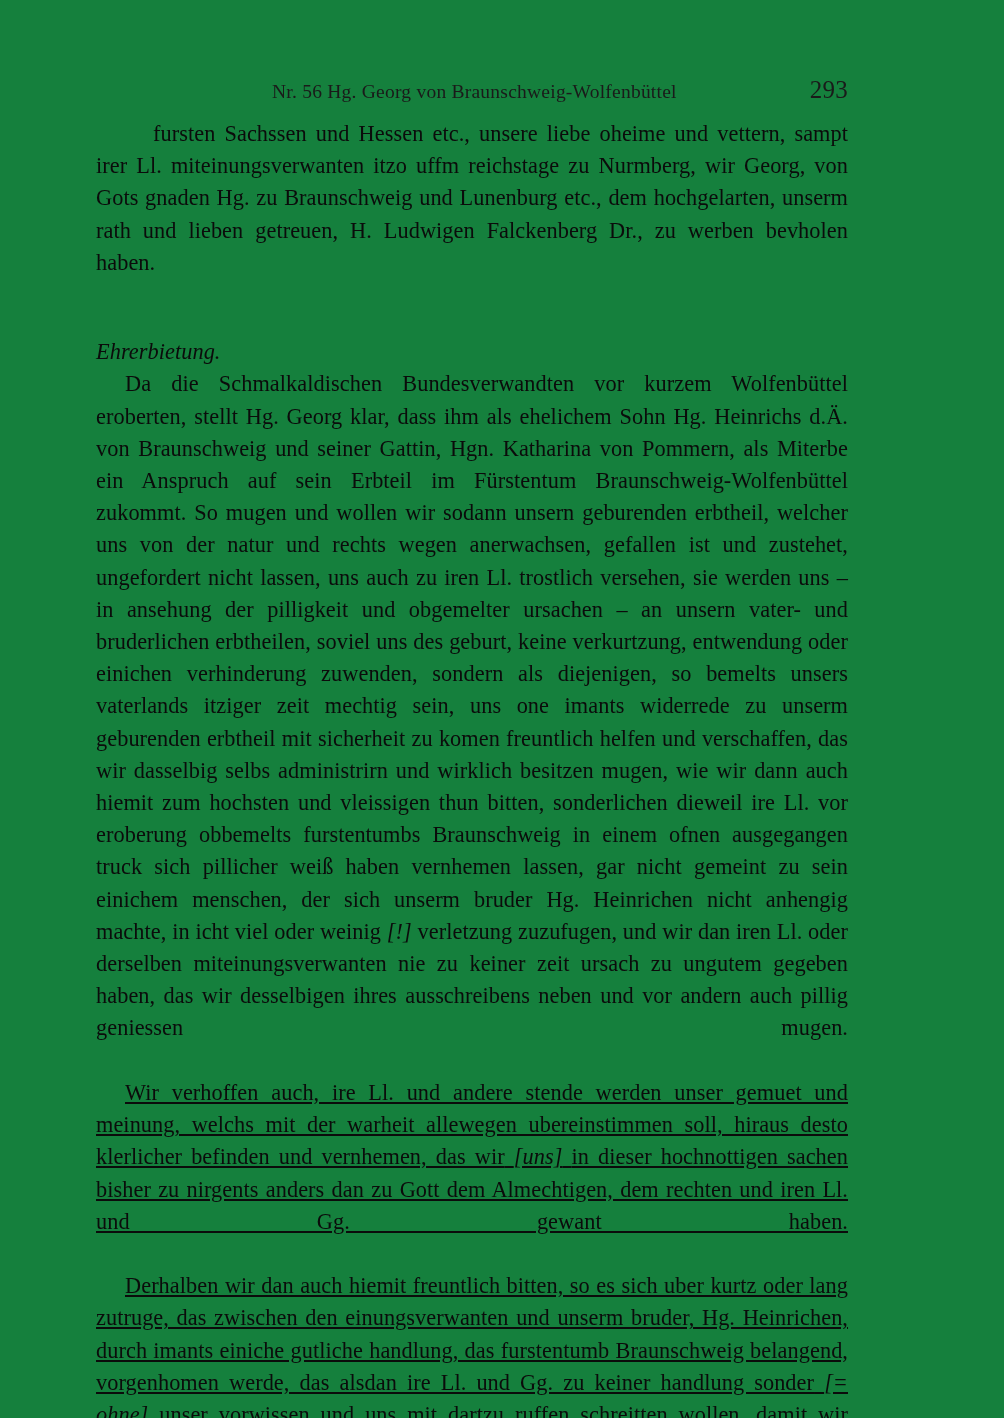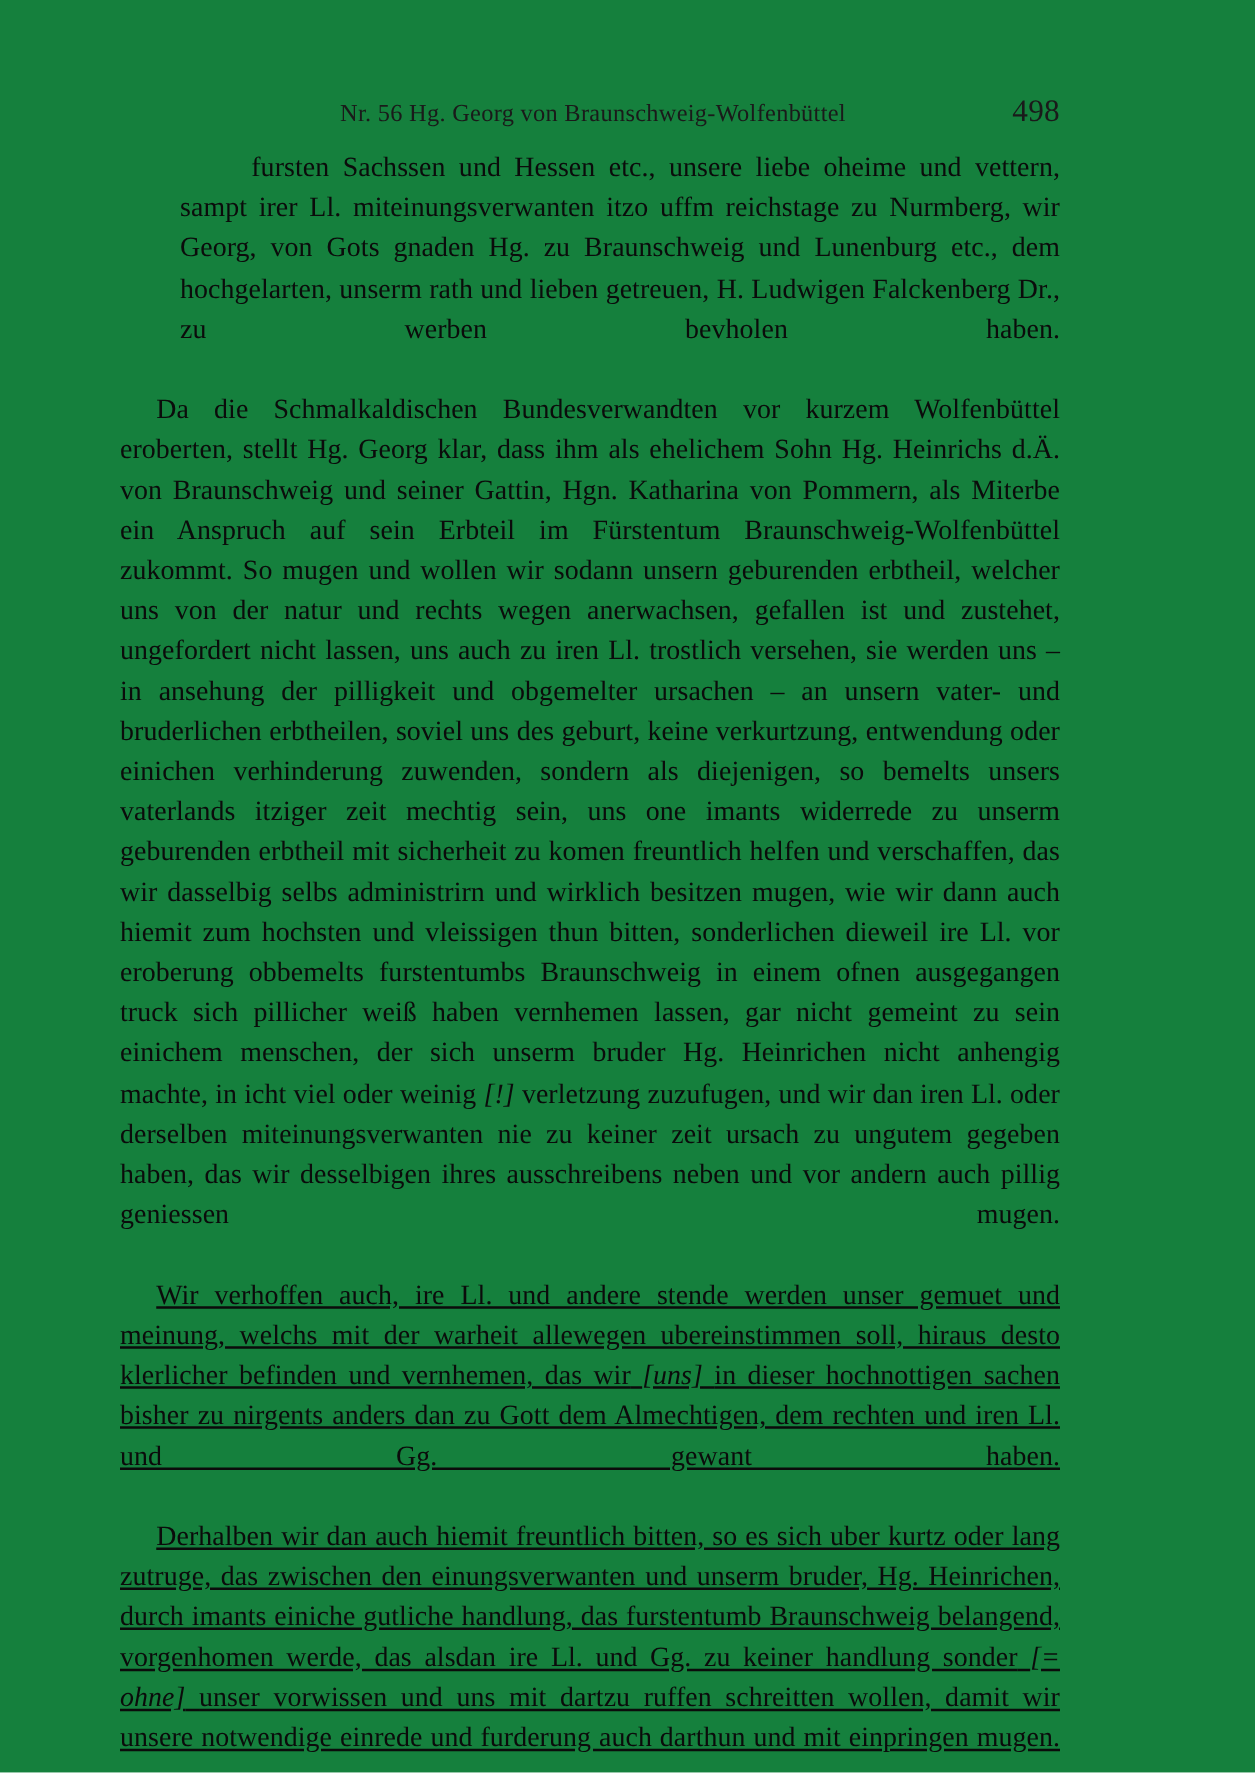--- a/index.html
+++ b/index.html
@@ -70,21 +70,20 @@
   
   p.para::after {
     content: "";
     display: inline-block;
     width: 100%;
   }
 
   
   p.continuation {
     text-indent: 57px;
-    margin-left: 48px;
   }
 
   
   p.subheading {
     margin-top: 25px;
     font-style: italic;
     text-align: left;
     text-indent: 0;
   }
   p.subheading::after { content: none; }
@@ -106,27 +105,28 @@
     font-style: italic;
   }
 </style>
 </head>
 <body>
 
 <div class="page">
 
   <div class="running-head">
     <span class="running-head-title">Nr. 56 Hg.  Georg von Braunschweig-Wolfenbüttel</span>
-    <span class="running-head-folio">498</span>
+    <span class="running-head-folio">293</span>
   </div>
 
   <div class="textblock">
 
     <p class="para continuation">fursten Sachssen und Hessen etc., unsere liebe oheime und vettern, sampt irer Ll. miteinungsverwanten itzo uffm reichstage zu Nurmberg, wir Georg, von Gots gnaden Hg. zu Braunschweig und Lunenburg etc., dem hochgelarten, unserm rath und lieben getreuen, H. Ludwigen Falckenberg Dr., zu werben bevholen haben.</p>
 
+    <p class="para subheading">Ehrerbietung.</p>
 
     <p class="para regest"><span class="it">Da die Schmalkaldischen Bundesverwandten vor kurzem Wolfenbüttel eroberten, stellt Hg. Georg klar, dass ihm als ehelichem Sohn Hg. Heinrichs d.Ä. von Braunschweig und seiner Gattin, Hgn. Katharina von Pommern, als Miterbe ein Anspruch auf sein Erbteil im Fürstentum Braunschweig-Wolfenbüttel zukommt.</span> <span>So mugen und wollen wir sodann unsern geburenden erbtheil, welcher uns von der natur und rechts wegen anerwachsen, gefallen ist und zustehet, ungefordert nicht lassen, uns auch zu iren Ll. trostlich versehen, sie werden uns – in ansehung der pilligkeit und obgemelter ursachen – an unsern vater- und bruderlichen erbtheilen, soviel uns des geburt, keine verkurtzung, entwendung oder einichen verhinderung zuwenden, sondern als diejenigen, so bemelts unsers vaterlands itziger zeit mechtig sein, uns one imants widerrede zu unserm geburenden erbtheil mit sicherheit zu komen freuntlich helfen und verschaffen, das wir dasselbig selbs administrirn und wirklich besitzen mugen, wie wir dann auch hiemit zum hochsten und vleissigen thun bitten, sonderlichen dieweil ire Ll. vor eroberung obbemelts furstentumbs Braunschweig in einem ofnen ausgegangen truck sich pillicher weiß haben vernhemen lassen, gar nicht gemeint zu sein einichem menschen, der sich unserm bruder Hg. Heinrichen nicht anhengig machte, in icht viel oder weinig</span> <span class="gloss">[!]</span> <span>verletzung zuzufugen, und wir dan iren Ll. oder derselben miteinungsverwanten nie zu keiner zeit ursach zu ungutem gegeben haben, das wir desselbigen ihres ausschreibens neben und vor andern auch pillig geniessen mugen.</span></p>
 
     <p class="para body-para"><span>Wir verhoffen auch, ire Ll. und andere stende werden unser gemuet und meinung, welchs mit der warheit allewegen ubereinstimmen soll, hiraus desto klerlicher befinden und vernhemen, das wir</span> <span class="gloss">[uns]</span> <span>in dieser hochnottigen sachen bisher zu nirgents anders dan zu Gott dem Almechtigen, dem rechten und iren Ll. und Gg. gewant haben.</span></p>
 
     <p class="para body-para"><span>Derhalben wir dan auch hiemit freuntlich bitten, so es sich uber kurtz oder lang zutruge, das zwischen den einungsverwanten und unserm bruder, Hg. Heinrichen, durch imants einiche gutliche handlung, das furstentumb Braunschweig belangend, vorgenhomen werde, das alsdan ire Ll. und Gg. zu keiner handlung sonder</span> <span class="gloss">[= ohne]</span> <span>unser vorwissen und uns mit dartzu ruffen schreitten wollen, damit wir unsere notwendige einrede und furderung auch darthun und mit einpringen mugen.</span></p>
 
   </div>
 
 </div>

